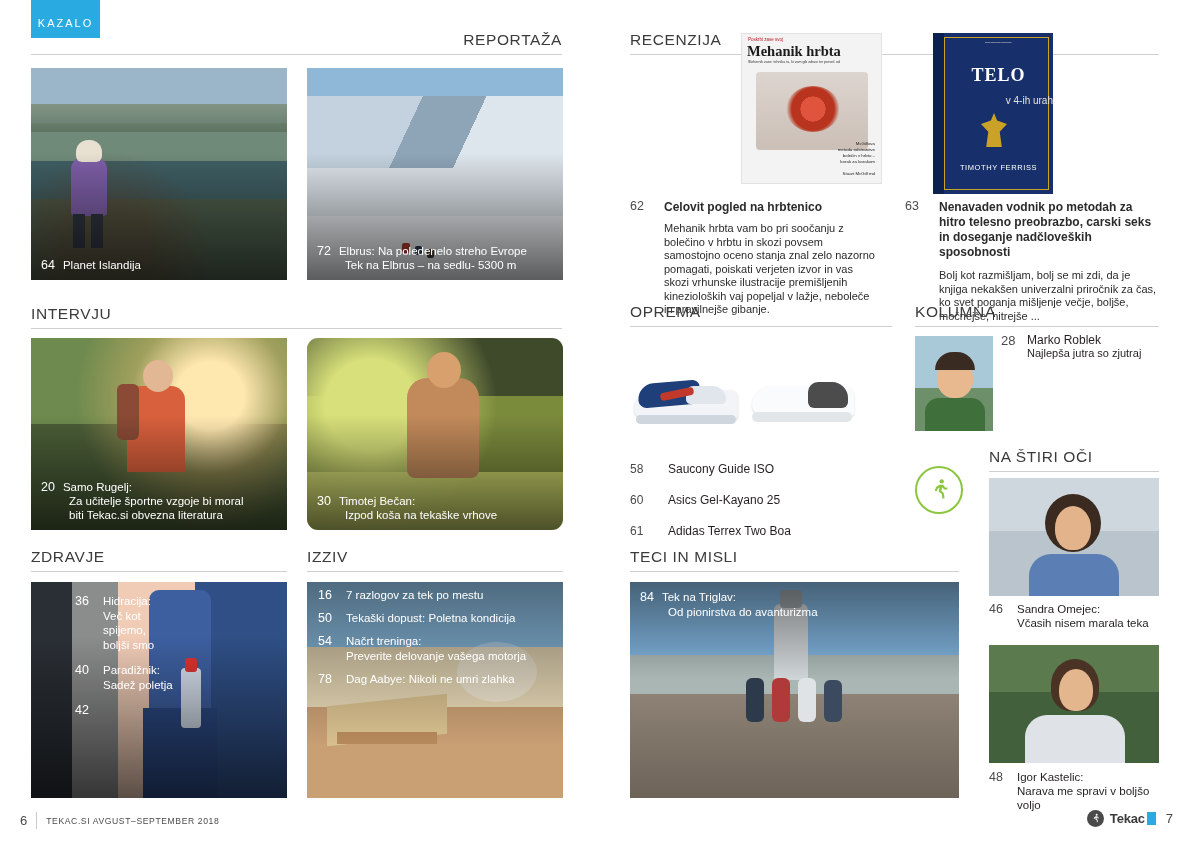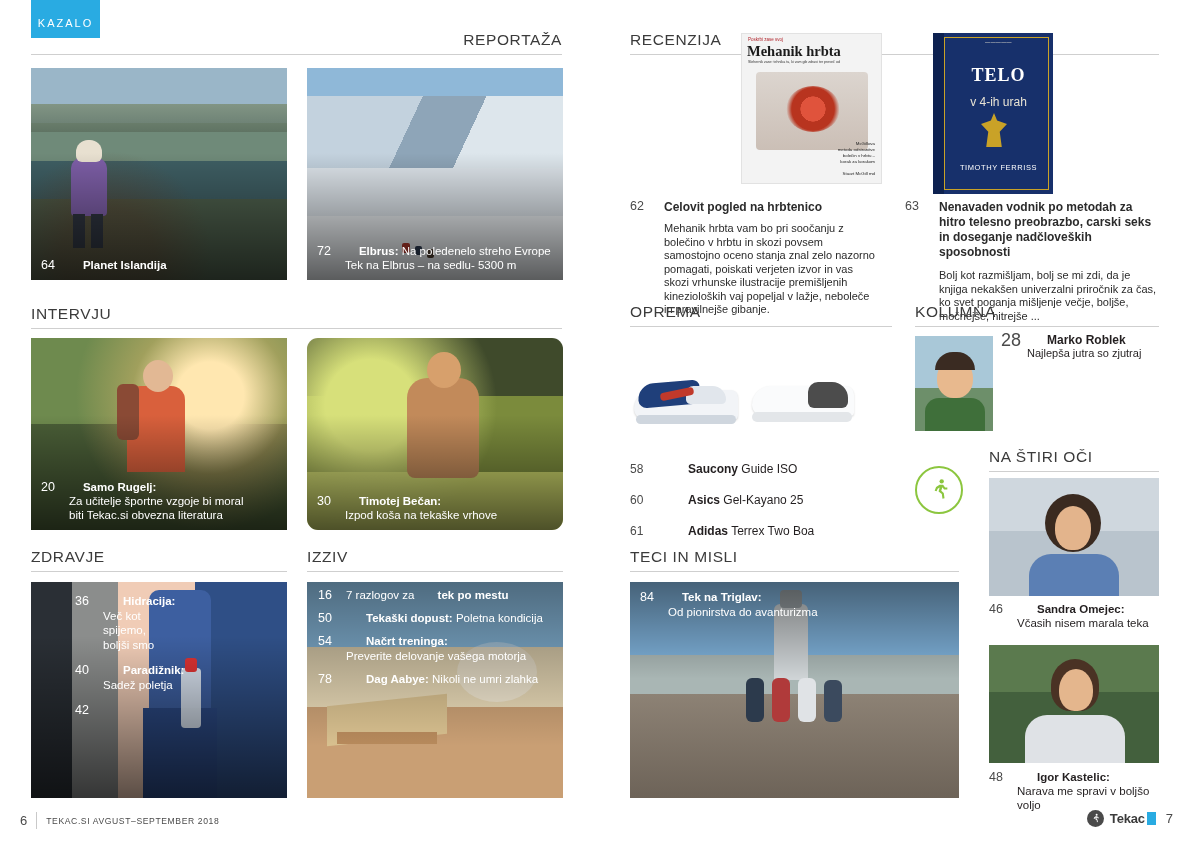--- a/index.html
+++ b/index.html
@@ -8,21 +8,21 @@
     font-family:"Liberation Sans", sans-serif;
     color:#231f20;overflow:hidden;position:relative;
   }
   .page{position:absolute;inset:0;}
 
   
   .sec-title{
     font-size:15.5px;letter-spacing:.6px;color:#3b3b3b;font-weight:400;
     border-bottom:1px solid #cfcfcf;padding-bottom:5px;
   }
-  .bold{font-weight:bold;margin-left:20px;}
+  .bold{font-weight:normal;}
   .ph{position:relative;overflow:hidden;background:#ddd;}
   .cap{position:absolute;left:0;right:0;bottom:0;padding:8px 10px;color:#fff;}
   .cap .ln{font-size:11.5px;line-height:14px;}
   .cap .n{font-size:12.5px;margin-right:8px;}
   .shade{position:absolute;left:0;right:0;bottom:0;height:60%;
     background:linear-gradient(to top,rgba(0,0,0,.62),rgba(0,0,0,0));}
 
   
   .kazalo{
     position:absolute;left:31px;top:0;width:69px;height:38px;background:#29abe2;
@@ -68,21 +68,21 @@
   .kolumna-t{position:absolute;left:915px;top:303px;width:244px;}
   #shoe1{position:absolute;left:630px;top:360px;width:110px;height:80px;}
   #shoe2{position:absolute;left:748px;top:370px;width:110px;height:62px;}
   .shoe-list{position:absolute;left:630px;top:462px;font-size:12px;line-height:15px;}
   .shoe-row{display:flex;margin-bottom:16px;}
   .shoe-row .n{width:38px;flex:none;color:#4a4a4a;}
 
   #roblek{position:absolute;left:915px;top:336px;width:78px;height:95px;}
   .kol-txt{position:absolute;left:1001px;top:334px;width:158px;font-size:11px;line-height:13.2px;}
   .kol-txt .hd{display:flex;}
-  .kol-txt .hd .n{width:26px;flex:none;font-size:18px;color:#4a4a4a;}
+  .kol-txt .hd .n{width:26px;flex:none;font-size:13px;color:#4a4a4a;}
   .runner{position:absolute;left:915px;top:466px;width:44px;height:44px;border-radius:50%;
     border:2.4px solid #8cc63f;display:flex;align-items:center;justify-content:center;}
 
   .stiri-t{position:absolute;left:989px;top:448px;width:170px;}
   #omejec{position:absolute;left:989px;top:478px;width:170px;height:118px;}
   #kastelic{position:absolute;left:989px;top:645px;width:170px;height:118px;}
   .pers{position:absolute;font-size:11.5px;line-height:14px;}
   .pers .row{display:flex;}
   .pers .n{width:28px;flex:none;font-size:12.5px;color:#4a4a4a;}
 
@@ -263,21 +263,21 @@
       <div>korak za korakom</div>
     </div>
     <div style="position:absolute;right:6px;bottom:7px;font-size:4.4px;color:#222;">Stuart McGill md</div>
   </div>
 
   <div id="book2" class="ph" style="background:#17306b;">
     <div style="position:absolute;left:0;top:0;width:11px;height:100%;background:#0d2150;"></div>
     <div style="position:absolute;left:11px;top:4px;right:4px;bottom:4px;border:1px solid #c9a227;"></div>
     <div style="position:absolute;left:11px;right:0;top:6px;text-align:center;font-size:5px;color:#e8e3d4;letter-spacing:.4px;">—————</div>
     <div style="position:absolute;left:11px;right:0;top:32px;text-align:center;font-family:'Liberation Serif',serif;font-size:18px;font-weight:bold;color:#ffffff;letter-spacing:1px;">TELO</div>
-    <div style="position:absolute;left:11px;right:0;top:62px;text-align:center;font-size:12px;color:#e8e3d4;">v 4-ih urah</div>
+    <div style="position:absolute;left:11px;right:0;top:62px;text-align:right;font-size:10px;color:#e8e3d4;">v 4-ih urah</div>
     <div style="position:absolute;left:48px;top:80px;width:26px;height:34px;background:#c9a227;clip-path:polygon(50% 0,62% 22%,100% 32%,72% 55%,80% 100%,20% 100%,28% 55%,0 32%,38% 22%);"></div>
     <div style="position:absolute;left:11px;right:0;bottom:22px;text-align:center;font-size:7.5px;color:#fff;letter-spacing:.6px;">TIMOTHY FERRISS</div>
   </div>
 
   <div class="rev" style="left:630px;top:200px;width:250px;">
     <div class="hd">
       <span class="n">62</span>
       <span class="t">Celovit pogled na hrbtenico</span>
     </div>
     <div class="bd">Mehanik hrbta vam bo pri soočanju z bolečino v hrbtu in skozi povsem samostojno oceno stanja znal zelo nazorno pomagati, poiskati verjeten izvor in vas skozi vrhunske ilustracije premišljenih kinezioloških vaj popeljal v lažje, neboleče in pravilnejše gibanje.</div>

